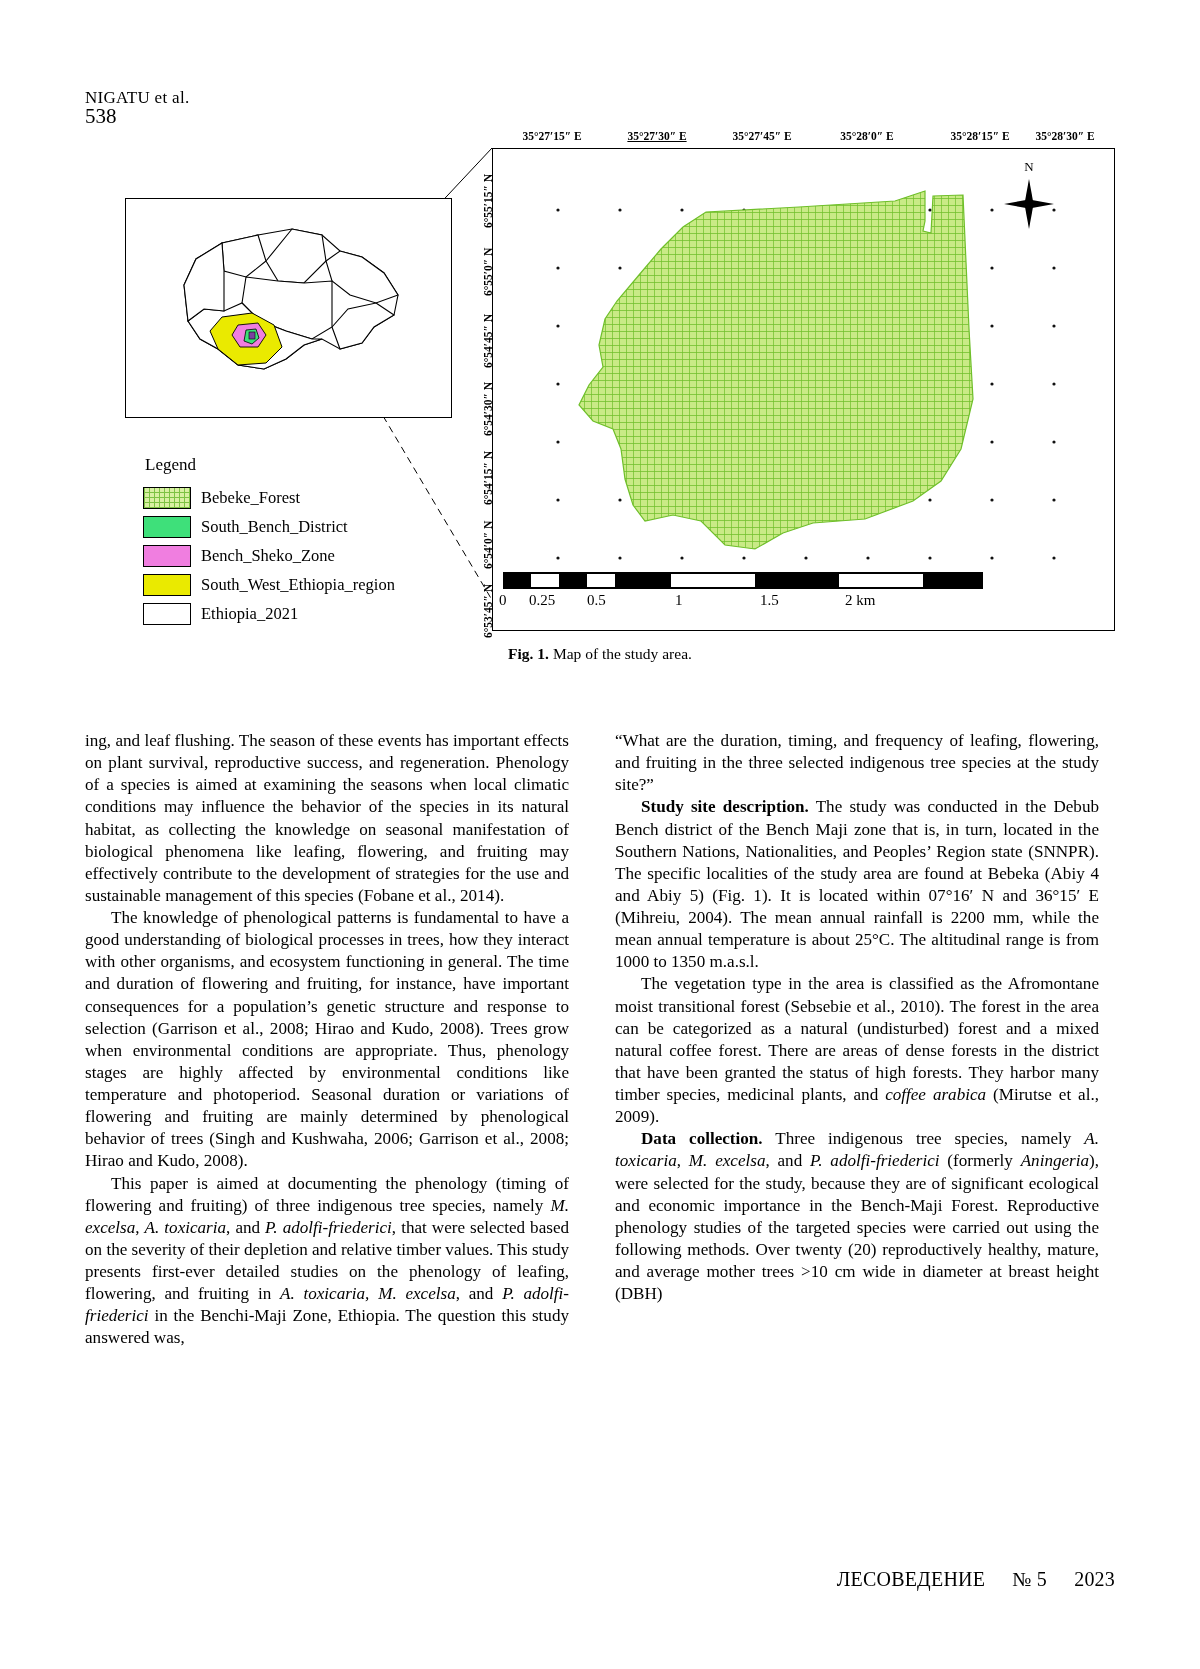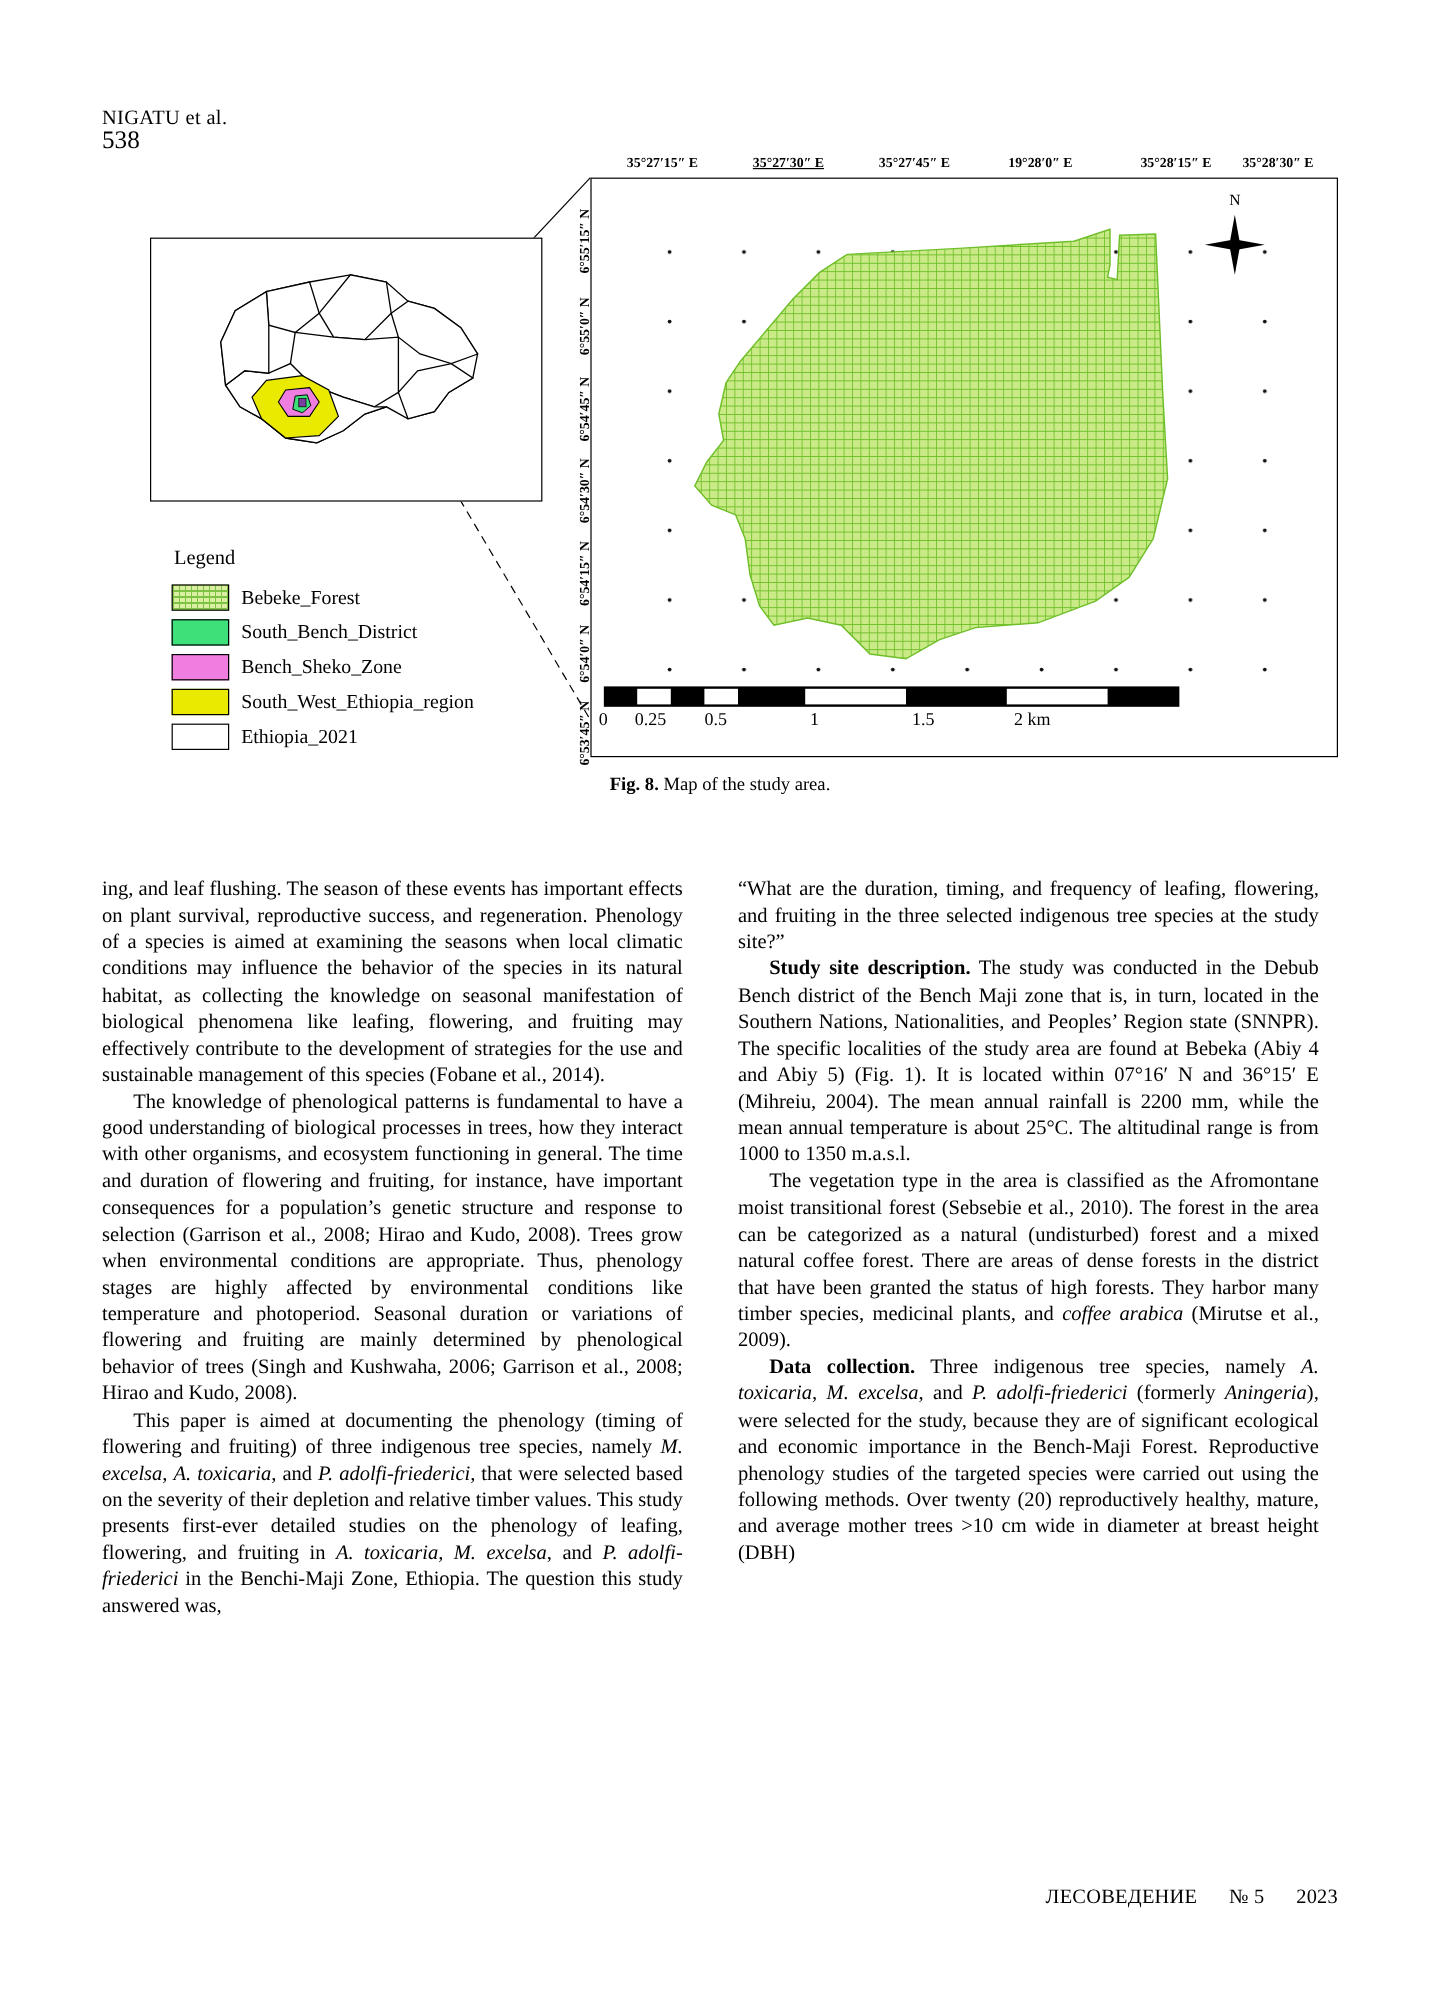--- a/index.html
+++ b/index.html
@@ -207,21 +207,21 @@
     letter-spacing: 0.2px;
   }
   .col i { font-style: italic; }
   .col b { font-weight: bold; }
 
   
   .footer {
     position: absolute;
     right: 85px;
     bottom: 78px;
-    font-size: 17px;
+    font-size: 20px;
     letter-spacing: 0.2px;
   }
   .footer span { margin-left: 22px; }
   .footer span:first-child { margin-left: 0; }
 </style>
 </head>
 <body>
 
 <div class="page">
 
@@ -290,21 +290,21 @@
       <div class="legend-row">
         <div class="swatch" style="background:#ffffff;"></div>
         <div class="legend-label">Ethiopia_2021</div>
       </div>
     </div>
 
     <div class="lon-labels">
       <span style="left:60px;">35°27′15″ E</span>
       <span style="left:165px;text-decoration:underline;">35°27′30″ E</span>
       <span style="left:270px;">35°27′45″ E</span>
-      <span style="left:375px;">19°28′0″ E</span>
+      <span style="left:375px;">35°28′0″ E</span>
       <span style="left:488px;">35°28′15″ E</span>
       <span style="left:573px;">35°28′30″ E</span>
     </div>
 
     <div class="lat-labels">
       <span style="top:80px;  left:14px;">6°55′15″ N</span>
       <span style="top:148px; left:14px;">6°55′0″ N</span>
       <span style="top:220px; left:14px;">6°54′45″ N</span>
       <span style="top:288px; left:14px;">6°54′30″ N</span>
       <span style="top:357px; left:14px;">6°54′15″ N</span>
@@ -354,21 +354,21 @@
     <div class="scalelabels">
       <span style="left:4px;">0</span>
       <span style="left:34px;">0.25</span>
       <span style="left:92px;">0.5</span>
       <span style="left:180px;">1</span>
       <span style="left:265px;">1.5</span>
       <span style="left:350px;">2 km</span>
     </div>
 
     <div class="figcaption">
-      <b>Fig. 8.</b>
+      <b>Fig. 1.</b>
       <span>Map of the study area.</span>
     </div>
   </div>
 
   <div class="col left">
     <p class="noindent">ing, and leaf flushing. The season of these events has important effects on plant survival, reproductive success, and regeneration. Phenology of a species is aimed at examining the seasons when local climatic conditions may influence the behavior of the species in its natural habitat, as collecting the knowledge on seasonal manifestation of biological phenomena like leafing, flowering, and fruiting may effectively contribute to the development of strategies for the use and sustainable management of this species (Fobane et al., 2014).</p>
     <p>The knowledge of phenological patterns is fundamental to have a good understanding of biological processes in trees, how they interact with other organisms, and ecosystem functioning in general. The time and duration of flowering and fruiting, for instance, have important consequences for a population’s genetic structure and response to selection (Garrison et al., 2008; Hirao and Kudo, 2008). Trees grow when environmental conditions are appropriate. Thus, phenology stages are highly affected by environmental conditions like temperature and photoperiod. Seasonal duration or variations of flowering and fruiting are mainly determined by phenological behavior of trees (Singh and Kushwaha, 2006; Garrison et al., 2008; Hirao and Kudo, 2008).</p>
     <p>
       <span>This paper is aimed at documenting the phenology (timing of flowering and fruiting) of three indigenous tree species, namely </span><i>M. excelsa</i><span>, </span><i>A. toxicaria</i><span>, and </span><i>P. adolfi-friederici</i><span>, that were selected based on the severity of their depletion and relative timber values. This study presents first-ever detailed studies on the phenology of leafing, flowering, and fruiting in </span><i>A. toxicaria, M. excelsa</i><span>, and </span><i>P. adolfi-friederici</i><span> in the Benchi-Maji Zone, Ethiopia. The question this study answered was,</span>
     </p>

